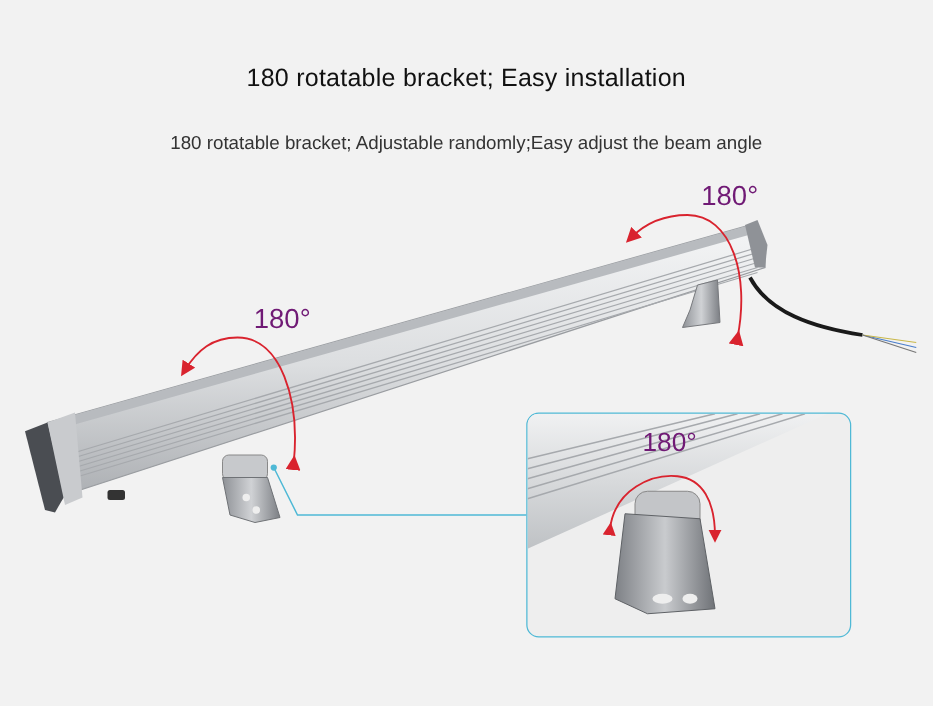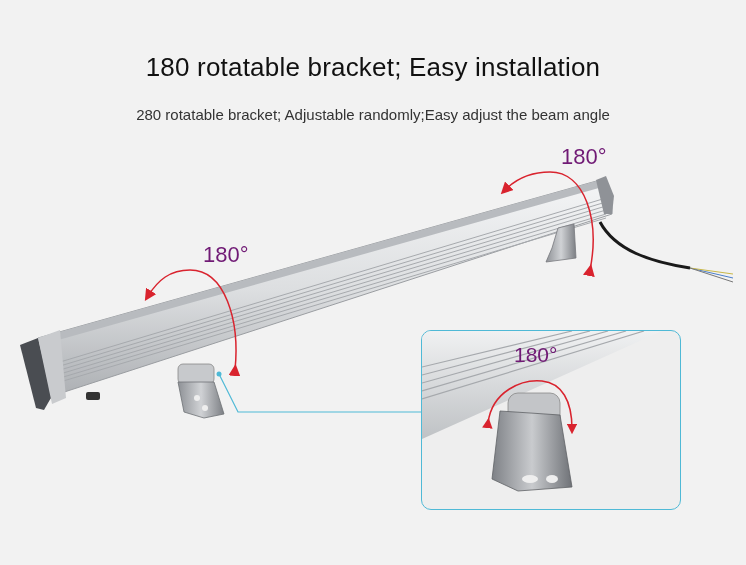--- a/index.html
+++ b/index.html
@@ -1,29 +1,29 @@
 <!DOCTYPE html>
 <html><head>
 <meta charset="utf-8">
 <style>
   html,body{margin:0;padding:0;}
   body{width:746px;height:565px;background:#f2f2f2;position:relative;overflow:hidden;font-family:"Liberation Sans",sans-serif;}
-  .title{position:absolute;left:0;width:746px;top:52px;text-align:center;font-size:26px;color:#111;letter-spacing:0.2px;}
+  .title{position:absolute;left:0;width:746px;top:52px;text-align:center;font-size:20px;color:#111;letter-spacing:0.2px;}
   .subtitle{position:absolute;left:0;width:746px;top:106px;text-align:center;font-size:15px;color:#333;}
   .deg{position:absolute;font-size:22px;color:#701a75;}
   svg.scene{position:absolute;left:0;top:0;}
   .inset{position:absolute;left:421px;top:330px;width:258px;height:178px;border:1.5px solid #4fb9d6;border-radius:10px;overflow:hidden;background:#eeeeee;}
   .inset svg{position:absolute;left:0;top:0;}
   .inset .deg{font-size:21px;}
 </style>
 </head>
 <body>
 
 <div class="title">180 rotatable bracket; Easy installation</div>
-<div class="subtitle">280 rotatable bracket; Adjustable randomly;Easy adjust the beam angle</div>
+<div class="subtitle">180 rotatable bracket; Adjustable randomly;Easy adjust the beam angle</div>
 
 <svg class="scene" width="746" height="565">
   <defs>
     <linearGradient id="bodyg" x1="0" y1="0" x2="0" y2="1">
       <stop offset="0" stop-color="#f4f5f6"></stop>
       <stop offset="0.5" stop-color="#dcdee0"></stop>
       <stop offset="1" stop-color="#a9acb0"></stop>
     </linearGradient>
     <linearGradient id="brk" x1="0" y1="0" x2="1" y2="0">
       <stop offset="0" stop-color="#8e9196"></stop>

